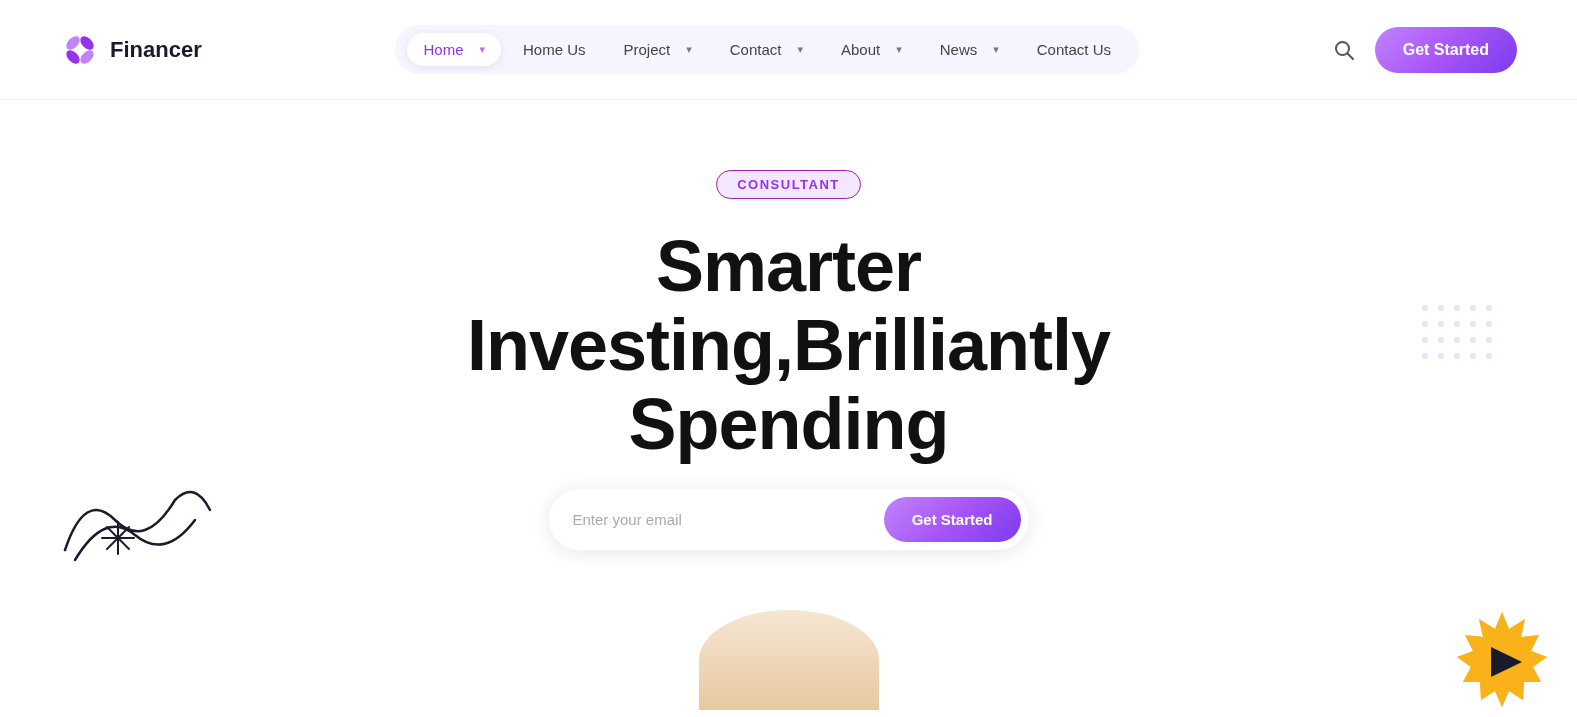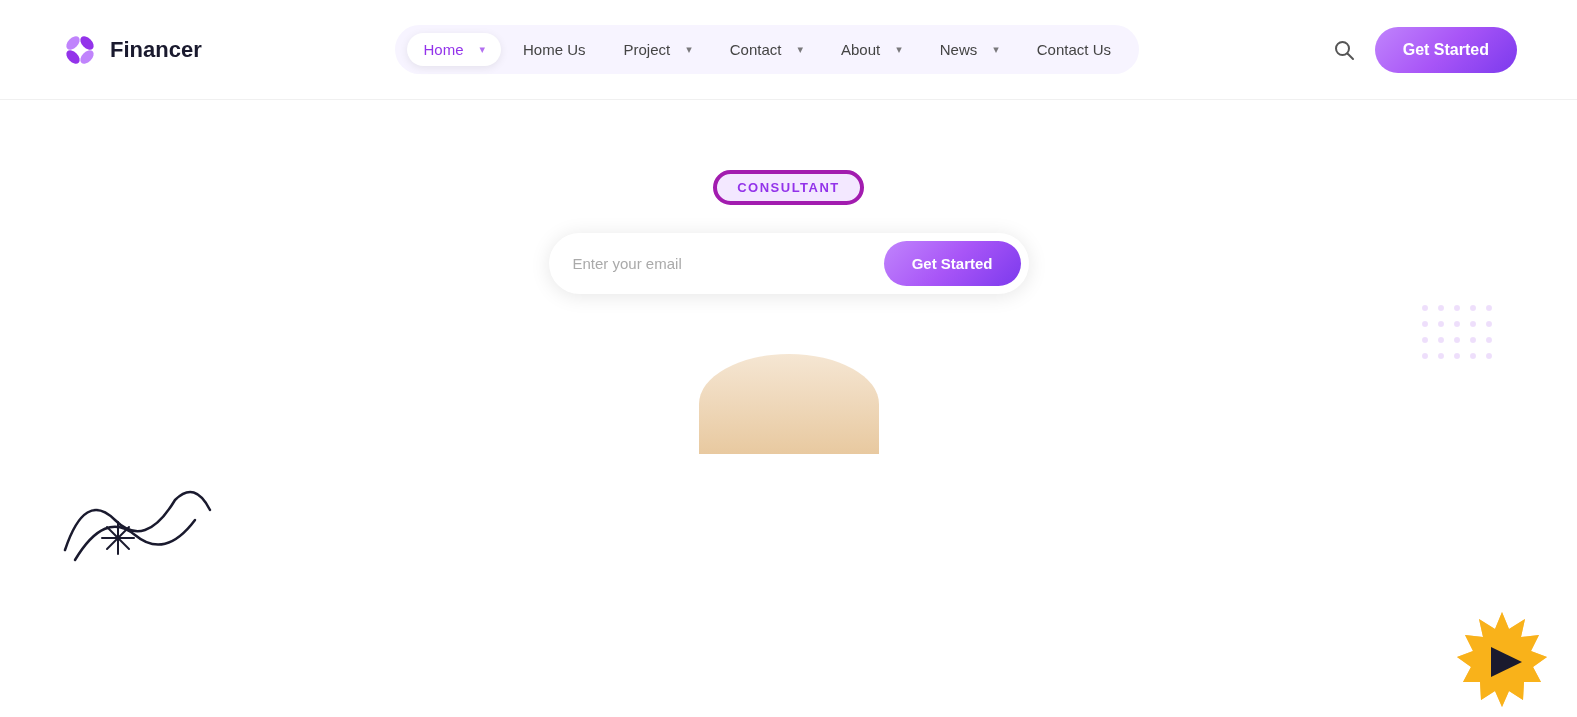--- a/index.html
+++ b/index.html
@@ -104,21 +104,21 @@
     .consultant-badge {
       display: inline-block;
       background: #f3e8ff;
       color: #9333ea;
       border-radius: 50px;
       padding: 6px 20px;
       font-size: 13px;
       font-weight: 600;
       letter-spacing: 1.5px;
       margin-bottom: 28px;
-      border: 4px solid #a21caf;
+      border: 1px solid #a21caf;
     }
     .hero-title {
       font-size: 72px;
       font-weight: 900;
       color: #111;
       line-height: 1.1;
       max-width: 850px;
       margin-bottom: 24px;
       letter-spacing: -1px;
     }
@@ -253,20 +253,24 @@
         <line x1="14.5" y1="14.5" x2="20" y2="20" stroke="#555" stroke-width="2" stroke-linecap="round"></line>
       </svg>
     </button>
     <button class="get-started-btn">Get Started</button>
   </div>
 </nav>
 
 <section class="hero">
   <span class="consultant-badge">CONSULTANT</span>
 
+  <h1 class="hero-title">
+    <span>Smarter Investing,Brilliantly</span><br>
+    <span>Spending</span>
+  </h1>
 
 
   <div class="email-form">
     <input class="email-input" type="email" placeholder="Enter your email" style="">
     <button class="form-get-started-btn">Get Started</button>
   </div>
 
   <div class="person-img"></div>
 </section>
 

